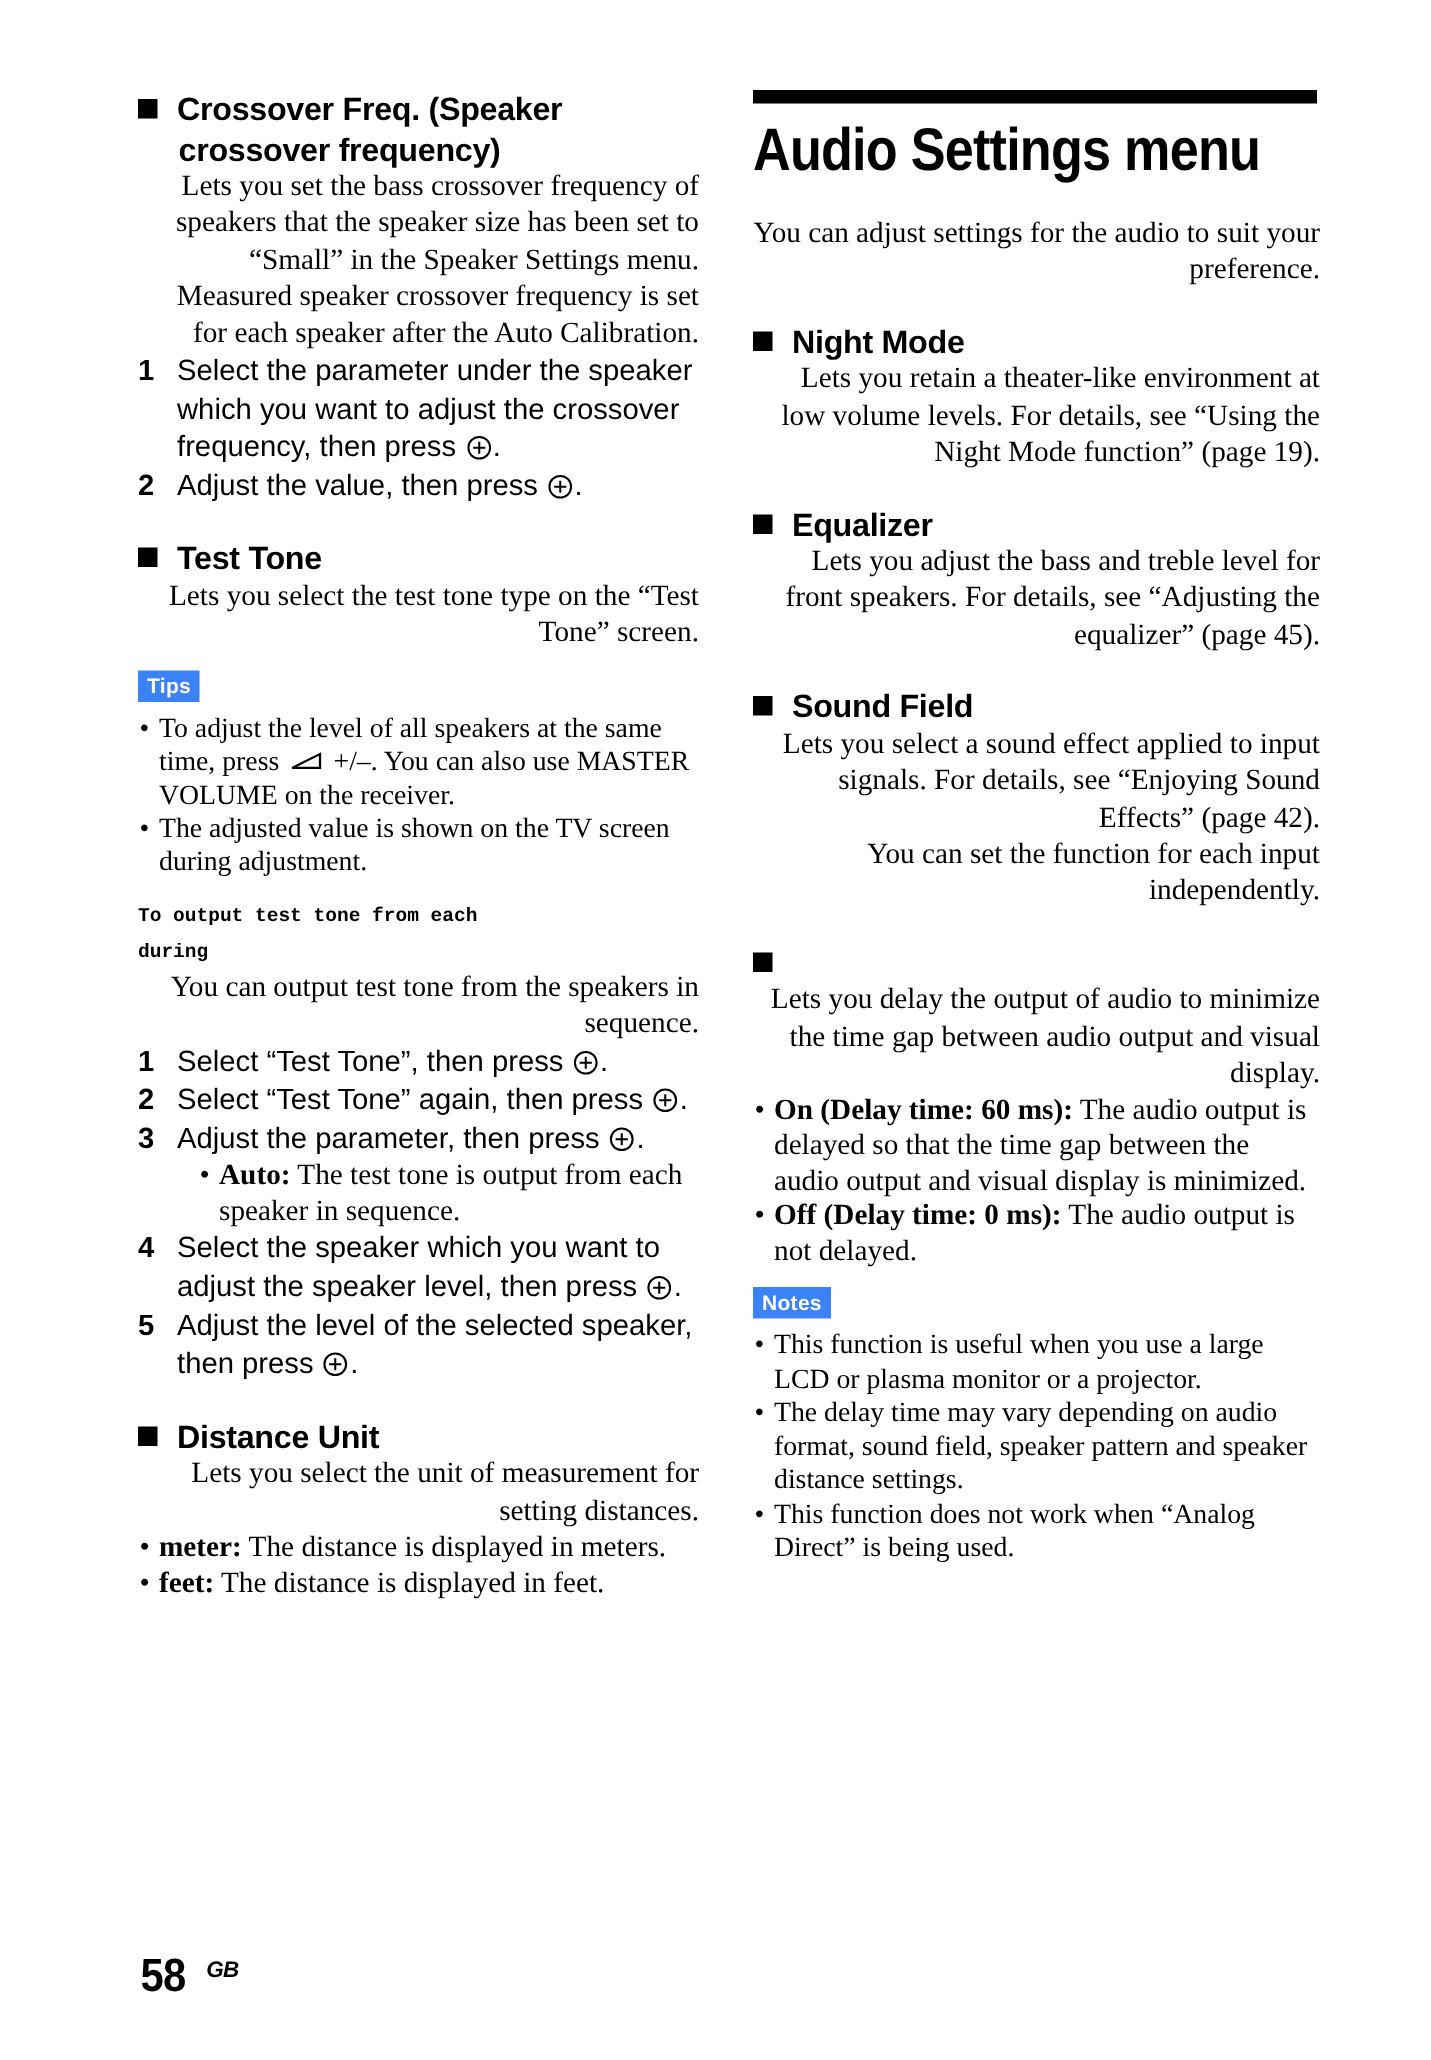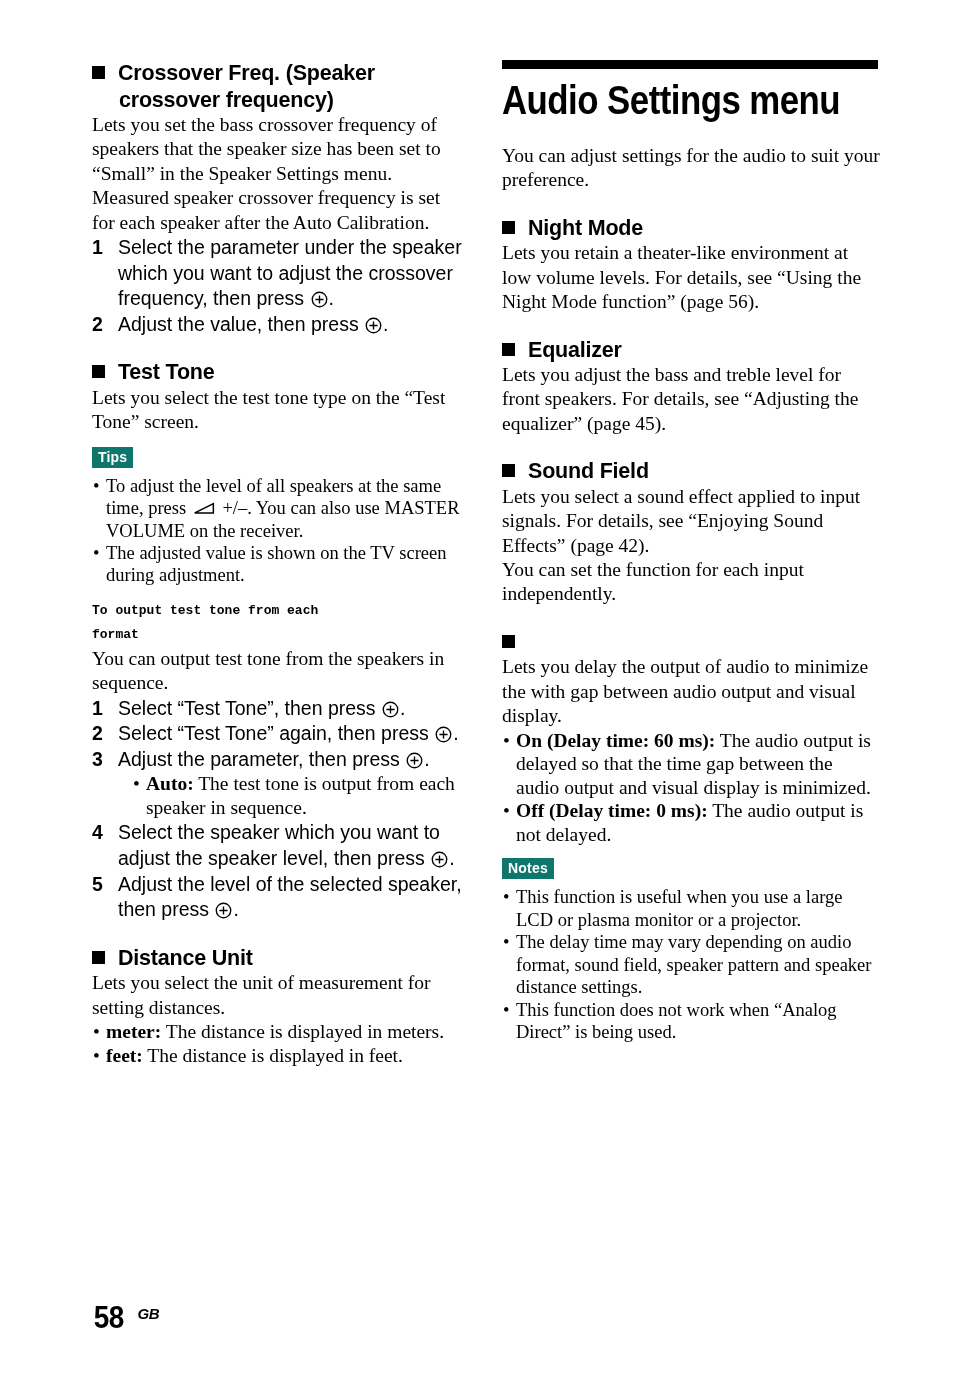--- a/index.html
+++ b/index.html
@@ -30,20 +30,21 @@
   .col-right { left: 502px; width: 378px; }
 
   .col-left  .flow { padding-top: 60px; }
   .col-right .flow { padding-top: 60px; }
 
   p.body {
     font-family: "Liberation Serif", "DejaVu Serif", serif;
     font-size: 19.5px;
     line-height: 24.4px;
     margin: 0;
+    text-align: right;
   }
 
   
   .h-sec {
     font-family: "Liberation Sans", "DejaVu Sans", sans-serif;
     font-weight: bold;
     font-size: 21.5px;
     line-height: 26.5px;
     margin: 0;
     display: block;
@@ -145,21 +146,21 @@
     font-family: "Liberation Serif", "DejaVu Serif", serif;
     font-size: 19.5px;
     line-height: 24px;
   }
 
   b, strong { font-weight: bold; }
 
   
   .badge {
     display: inline-block;
-    background: #0f766e;
+    background: #3b82f6;
     color: #fff;
     font-family: "Liberation Sans", "DejaVu Sans", sans-serif;
     font-weight: bold;
     font-size: 14px;
     line-height: 14px;
     padding: 3px 6px 4px 6px;
     letter-spacing: 0.2px;
   }
 
   
@@ -239,21 +240,21 @@
 
         <ul class="bul tight">
           <li><span>To adjust the level of all speakers at the same time, press </span><svg class="ico-vol" viewBox="0 0 26 14">
                 <path d="M2 12 L23 1.5 L23 12 Z" fill="none" stroke="#000" stroke-width="1.7" stroke-linejoin="miter"></path>
               </svg><span> +/–. You can also use MASTER VOLUME on the receiver.</span></li>
           <li><span>The adjusted value is shown on the TV screen during adjustment.</span></li>
         </ul>
 
         <div class="gap-sm"></div>
 
-        <div class="h-sub"><span>To output test tone from each</span><br><span>format</span></div>
+        <div class="h-sub"><span>To output test tone from each</span><br><span>during</span></div>
         <p class="body">You can output test tone from the speakers in sequence.</p>
 
         <ol class="steps">
           <li><span class="num">1</span><span>Select “Test Tone”, then press </span><svg class="ico-enter" viewBox="0 0 20 20">
                 <circle cx="10" cy="10" r="8.5" fill="none" stroke="#000" stroke-width="1.6"></circle>
                 <path d="M10 5.2 V14.8 M5.2 10 H14.8" stroke="#000" stroke-width="1.6"></path>
               </svg><span>.</span></li>
 
           <li><span class="num">2</span><span>Select “Test Tone” again, then press </span><svg class="ico-enter" viewBox="0 0 20 20">
                 <circle cx="10" cy="10" r="8.5" fill="none" stroke="#000" stroke-width="1.6"></circle>
@@ -301,21 +302,21 @@
       <div class="chapter-rule"></div>
       <h1 class="chapter-title">Audio Settings menu</h1>
 
       <div class="gap-sec"></div>
       <p class="body">You can adjust settings for the audio to suit your preference.</p>
 
       <div class="gap-sec"></div>
 
       <div>
         <div class="h-sec"><span class="sq"></span><span class="htext">Night Mode</span></div>
-        <p class="body">Lets you retain a theater-like environment at low volume levels. For details, see “Using the Night Mode function” (page 56).</p>
+        <p class="body">Lets you retain a theater-like environment at low volume levels. For details, see “Using the Night Mode function” (page 19).</p>
       </div>
 
       <div class="gap-sec"></div>
 
       <div>
         <div class="h-sec"><span class="sq"></span><span class="htext">Equalizer</span></div>
         <p class="body">Lets you adjust the bass and treble level for front speakers. For details, see “Adjusting the equalizer” (page 45).</p>
       </div>
 
       <div class="gap-sec"></div>
@@ -323,21 +324,21 @@
       <div>
         <div class="h-sec"><span class="sq"></span><span class="htext">Sound Field</span></div>
         <p class="body">Lets you select a sound effect applied to input signals. For details, see “Enjoying Sound Effects” (page 42).</p>
         <p class="body">You can set the function for each input independently.</p>
       </div>
 
       <div class="gap-sec"></div>
 
       <div>
         <div class="h-sec"><span class="sq"></span></div>
-        <p class="body">Lets you delay the output of audio to minimize the with gap between audio output and visual display.</p>
+        <p class="body">Lets you delay the output of audio to minimize the time gap between audio output and visual display.</p>
 
         <ul class="bul">
           <li><b>On (Delay time: 60 ms):</b><span> The audio output is delayed so that the time gap between the audio output and visual display is minimized.</span></li>
           <li><b>Off (Delay time: 0 ms):</b><span> The audio output is not delayed.</span></li>
         </ul>
 
         <div class="gap-sm"></div>
         <div class="badge">Notes</div>
         <div class="gap-xs"></div>
 

